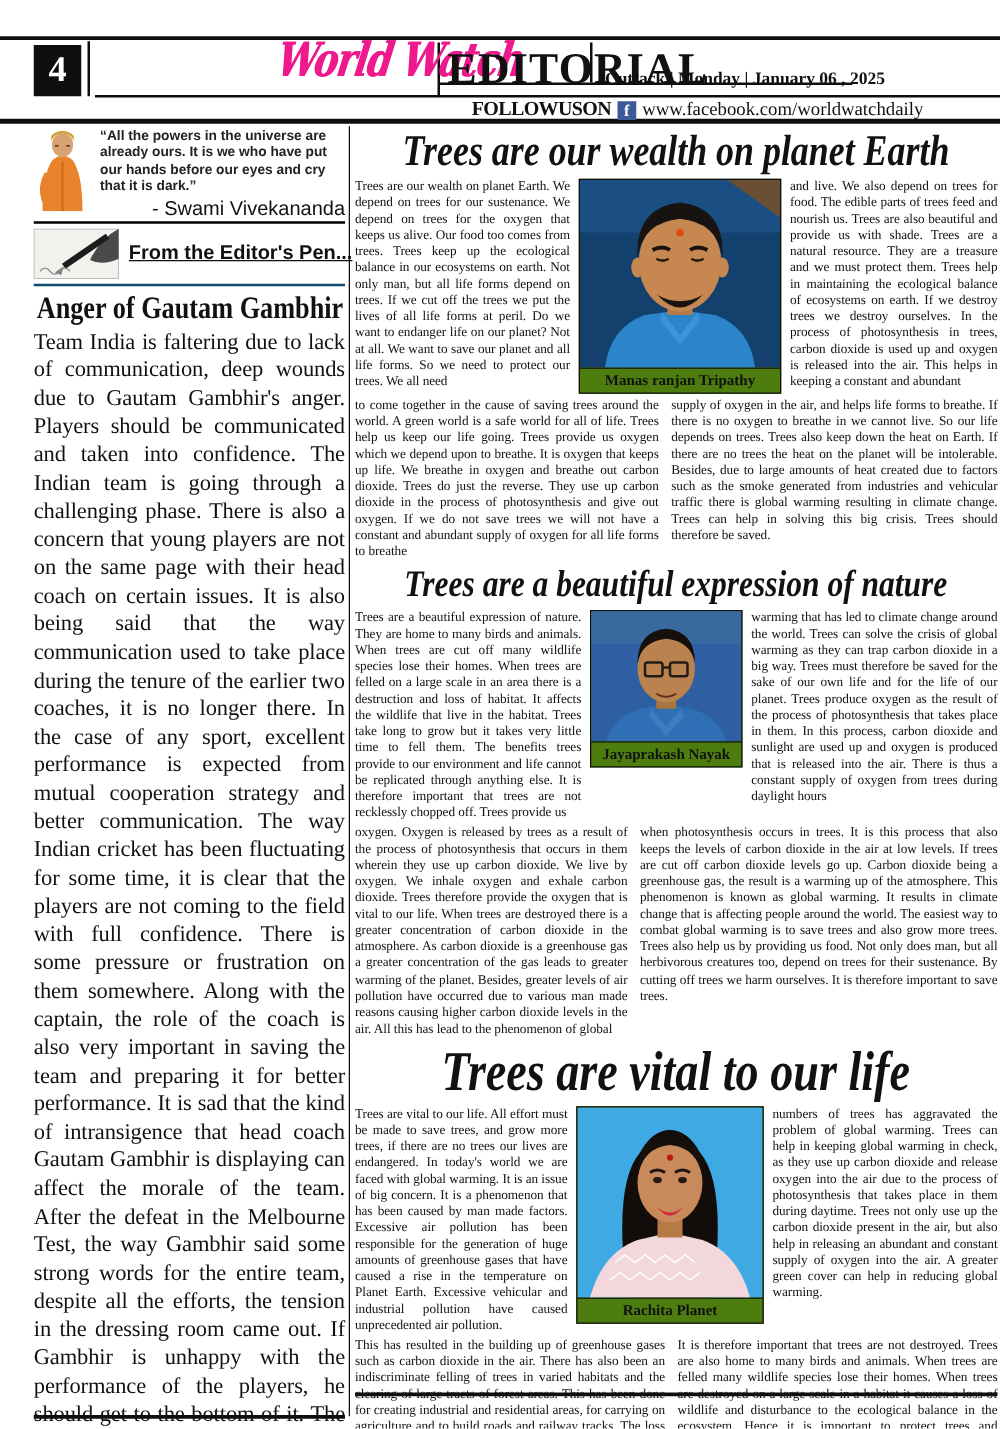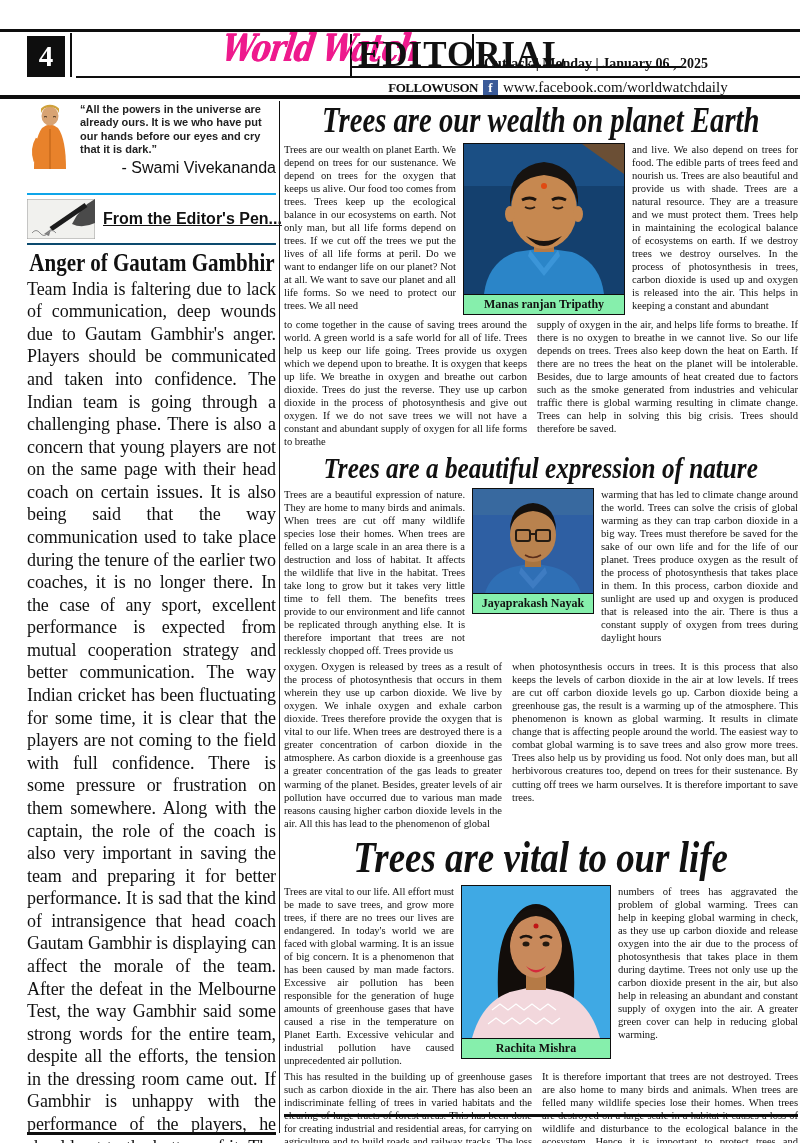--- a/index.html
+++ b/index.html
@@ -12,30 +12,30 @@
   
   .pagenum{position:absolute;left:27px;top:36px;width:38px;height:41px;background:#0e0e0e;color:#fff;
     font-weight:bold;font-size:29px;text-align:center;line-height:41px;}
   .logo-wrap{position:absolute;left:219px;top:36px;height:42px;}
   .logo{font-family:"DejaVu Serif",serif;font-style:italic;font-weight:bold;font-size:29px;color:#ee1a8d;
     letter-spacing:-1px;display:inline-block;transform:skewX(-9deg) scaleY(1.3);transform-origin:left bottom;
     text-shadow:.6px 0 #ee1a8d;white-space:nowrap;}
   .editorial{position:absolute;left:358px;top:35px;font-weight:bold;font-size:35px;letter-spacing:1px;white-space:nowrap;}
   .dateline{position:absolute;left:484px;top:56px;font-weight:bold;font-size:14px;white-space:nowrap;}
   .follow-row{position:absolute;left:280px;top:79px;width:520px;display:flex;justify-content:center;align-items:center;gap:5px;}
-  .follow-label{font-weight:bold;font-size:13px;letter-spacing:-0.5px;margin-left:36px;}
+  .follow-label{font-weight:bold;font-size:16px;letter-spacing:-0.5px;margin-left:36px;}
   .fb{width:15px;height:15px;background:#3a5a98;color:#fff;font-weight:bold;font-size:13px;text-align:center;line-height:15px;}
   .follow-url{font-size:15px;}
 
   
   .lc{position:absolute;left:27px;top:101px;width:249px;}
   .mc{position:absolute;left:284px;top:101px;width:514px;}
 
   
-  .quote-box{display:flex;gap:7px;padding:2px 0 16px;border-bottom:2px solid #0ea5e9;justify-content:space-between;}
+  .quote-box{display:flex;gap:7px;padding:2px 0 0;border-bottom:2px solid #000000;justify-content:space-between;}
   .quote-box svg{flex:0 0 auto;display:block;}
   .quote-text{flex:1;font-family:"Liberation Sans",sans-serif;font-weight:bold;font-size:11px;line-height:1.22;color:#222;}
   .quote-author{font-family:"Liberation Sans",sans-serif;font-weight:normal;font-size:16px;text-align:right;margin-top:2px;}
   .editor-band{display:flex;align-items:center;gap:8px;padding:4px 0;border-bottom:2px solid #0c4a6e;}
   .editor-band svg{display:block;flex:0 0 auto;}
   .kicker{font-family:"Liberation Sans",sans-serif;font-weight:bold;font-size:16px;text-decoration:underline;white-space:nowrap;}
   .lc-headline{display:flex;justify-content:center;margin:5px 0 3px;line-height:1;}
   .lc-headline span{display:inline-block;font-weight:bold;font-size:25px;white-space:nowrap;transform:scaleX(.84);}
   .lc-body{font-size:18px;line-height:1.255;text-align:justify;letter-spacing:-0.1px;}
   .thought{border:2px solid #0e0e0e;margin-top:6px;padding:2px 6px 5px;}
@@ -49,21 +49,21 @@
   
   .article{width:514px;}
   .art-headline{display:flex;justify-content:center;line-height:1;margin:2px 0 5px;font-style:italic;}
   .art-headline span{display:inline-block;font-weight:bold;white-space:nowrap;}
   #a1 .art-headline span{font-size:35px;transform:scaleX(.82);}
   #a2 .art-headline span{font-size:30px;transform:scaleX(.84);}
   #a3 .art-headline span{font-size:45px;transform:scaleX(.82);}
   .row1{display:flex;gap:7px;}
   .row2{display:flex;gap:10px;margin-top:3px;}
   .atext{font-size:10.6px;line-height:1.23;text-align:justify;letter-spacing:-0.05px;}
-  figure{border:1px solid #0e0e0e;background:#86efac;flex:0 0 auto;align-self:flex-start;}
+  figure{border:1px solid #0e0e0e;background:#4d7c0f;flex:0 0 auto;align-self:flex-start;}
   figure svg{display:block;}
   figcaption{border-top:1px solid #0e0e0e;font-weight:bold;font-size:12px;text-align:center;padding:2px 1px;}
   
   #a1 .colL1{flex:0 0 172px;} #a1 .colR1{flex:1;} #a1 .colL2{flex:0 0 243px;} #a1 .colR2{flex:1;}
   #a2 .colL1{flex:0 0 181px;} #a2 .colR1{flex:1;} #a2 .colL2{flex:0 0 218px;} #a2 .colR2{flex:1;}
   #a3 .colL1{flex:0 0 170px;} #a3 .colR1{flex:1;} #a3 .colL2{flex:0 0 248px;} #a3 .colR2{flex:1;}
   #a2{margin-top:5px;} #a3{margin-top:5px;}
 </style>
 </head>
 <body>
@@ -236,21 +236,21 @@
             </g>
             <rect x="64" y="88" width="20" height="16" fill="#b57a46"></rect>
             <ellipse cx="74" cy="60" rx="26" ry="32" fill="#c8895b"></ellipse>
             <path d="M48 56 Q46 24 74 22 Q102 24 100 56 Q96 32 74 30 Q52 32 48 56 Z" fill="#15100c"></path>
             <circle cx="74" cy="40" r="2.5" fill="#c01515"></circle>
             <path d="M58 52 Q64 48 70 52 M78 52 Q84 48 90 52" stroke="#1c140e" stroke-width="2.5" fill="none"></path>
             <ellipse cx="64" cy="58" rx="3.5" ry="2.5" fill="#241a10"></ellipse>
             <ellipse cx="84" cy="58" rx="3.5" ry="2.5" fill="#241a10"></ellipse>
             <path d="M64 80 Q74 88 84 80 Q74 93 64 80 Z" fill="#d42a3c"></path>
           </svg>
-          <figcaption>Rachita Mishra</figcaption>
+          <figcaption>Rachita Planet</figcaption>
         </figure>
         <div class="atext colR1">numbers of trees has aggravated the problem of global warming. Trees can help in keeping global warming in check, as they use up carbon dioxide and release oxygen into the air due to the process of photosynthesis that takes place in them during daytime. Trees not only use up the carbon dioxide present in the air, but also help in releasing an abundant and constant supply of oxygen into the air. A greater green cover can help in reducing global warming.</div>
       </div>
       <div class="row2">
         <div class="atext colL2">This has resulted in the building up of greenhouse gases such as carbon dioxide in the air. There has also been an indiscriminate felling of trees in varied habitats and the clearing of large tracts of forest areas. This has been done for creating industrial and residential areas, for carrying on agriculture and to build roads and railway tracks. The loss of enormous</div>
         <div class="atext colR2">It is therefore important that trees are not destroyed. Trees are also home to many birds and animals. When trees are felled many wildlife species lose their homes. When trees are destroyed on a large scale in a habitat it causes a loss of wildlife and disturbance to the ecological balance in the ecosystem. Hence it is important to protect trees and maintain pristine forest cover.</div>
       </div>
     </article>
 
   </main>

